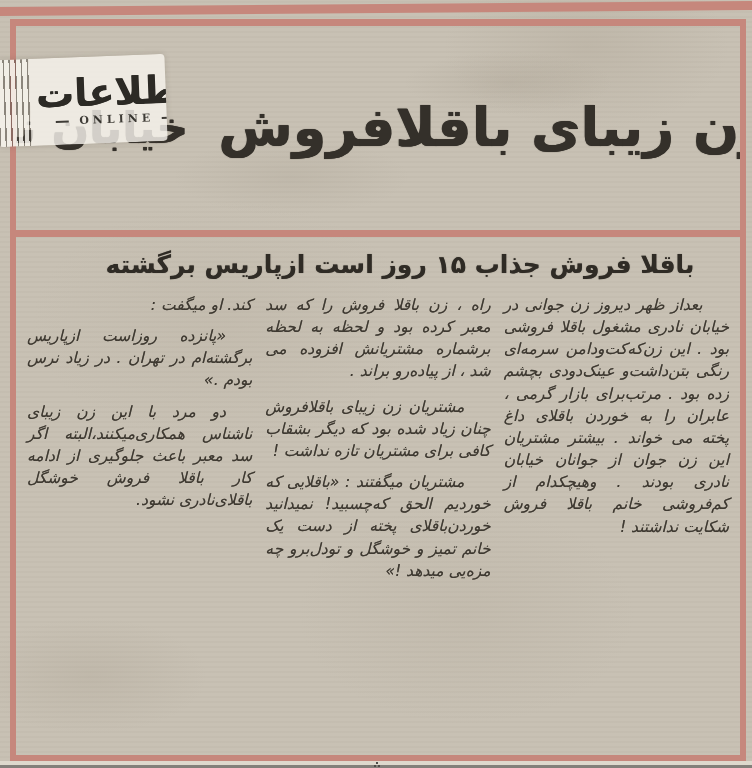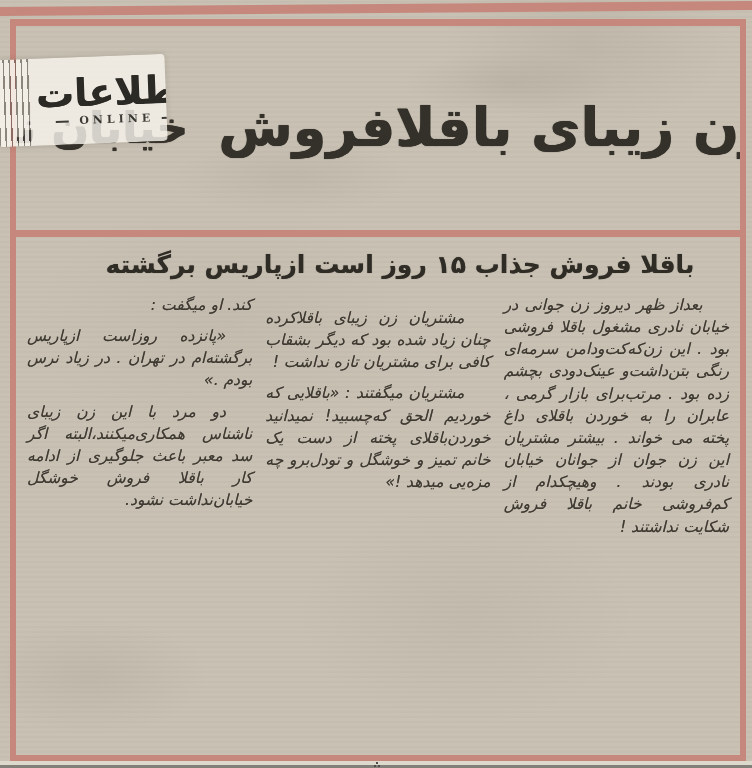--- a/index.html
+++ b/index.html
@@ -161,28 +161,29 @@
 
     <div class="subheadline" lang="fa">باقلا فروش جذاب ۱۵ روز است ازپاریس برگشته</div>
 
     <div class="body-cols" lang="fa">
 
       <div class="col">
         <p class="indent">بعداز ظهر دیروز زن جوانی در خیابان نادری مشغول باقلا فروشی بود . این زن‌که‌کت‌ودامن سرمه‌ای رنگی بتن‌داشت‌و عینک‌دودی بچشم زده بود . مرتب‌برای بازار گرمی ، عابران را به خوردن باقلای داغ پخته می خواند . بیشتر مشتریان این زن جوان از جوانان خیابان نادری بودند . وهیچکدام از کم‌فروشی خانم باقلا فروش شکایت نداشتند !</p>
       </div>
 
       <div class="col">
-        <p class="indent spaced">مشتریان زن زیبای باقلا‌کرده چنان زیاد شده بود که دیگر بشقاب کافی برای مشتریان تازه نداشت !</p>
+        <p>راه ، زن باقلا فروش را که سد معبر کرده بود و لحظه به لحظه برشماره مشتریانش افزوده می شد ، از پیاده‌رو براند .</p>
+        <p class="indent spaced">مشتریان زن زیبای باقلا‌فروش چنان زیاد شده بود که دیگر بشقاب کافی برای مشتریان تازه نداشت !</p>
         <p class="indent">مشتریان میگفتند : «باقلایی که خوردیم الحق که‌چسبید! نمیدانید خوردن‌باقلای پخته از دست یک خانم تمیز و خوشگل و تودل‌برو چه مزه‌یی میدهد !»</p>
       </div>
 
       <div class="col">
         <p>کند. او میگفت :</p>
         <p class="indent">«پانزده روزاست ازپاریس برگشته‌ام در تهران . در زیاد نرس بودم .»</p>
-        <p class="indent">دو مرد با این زن زیبای ناشناس همکاری‌میکنند،البته اگر سد معبر باعث جلوگیری از ادامه کار باقلا فروش خوشگل خیابان‌نداشت نشود.</p>
+        <p class="indent">دو مرد با این زن زیبای ناشناس همکاری‌میکنند،البته اگر سد معبر باعث جلوگیری از ادامه کار باقلا فروش خوشگل باقلای‌نادری نشود.</p>
       </div>
 
     </div>
   </div>
 
   <div class="watermark">
     <div class="wm-stripes"></div>
     <div class="wm-main">
       <div class="wm-logo" lang="fa">اطلاعات</div>
       <div class="wm-online">

